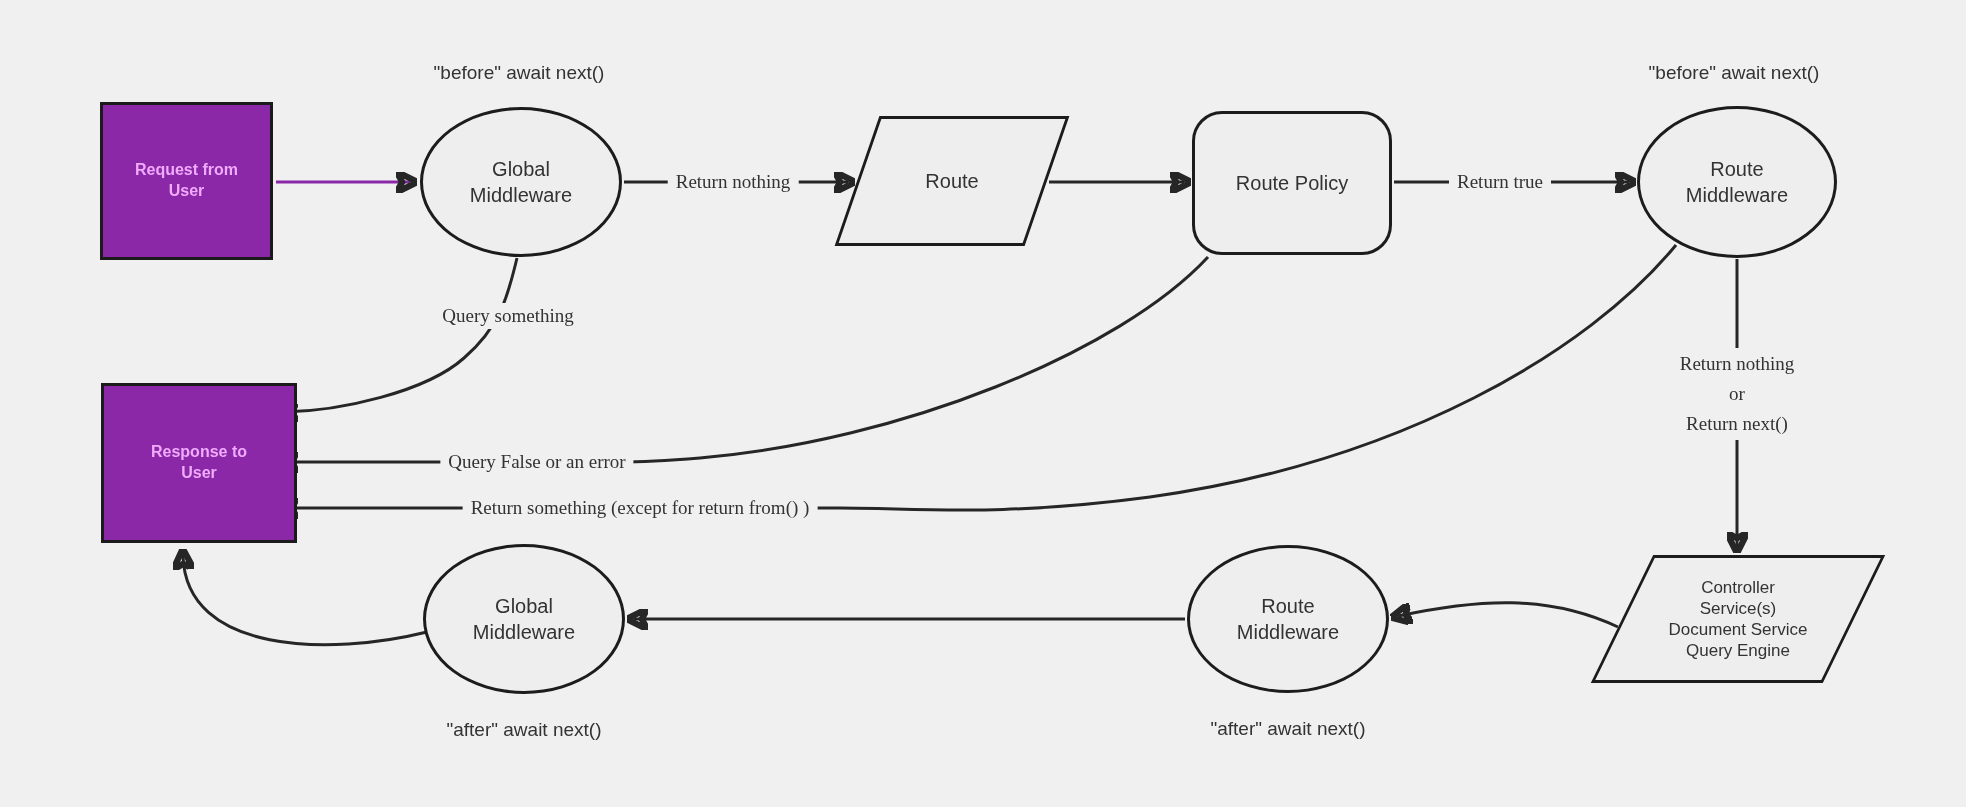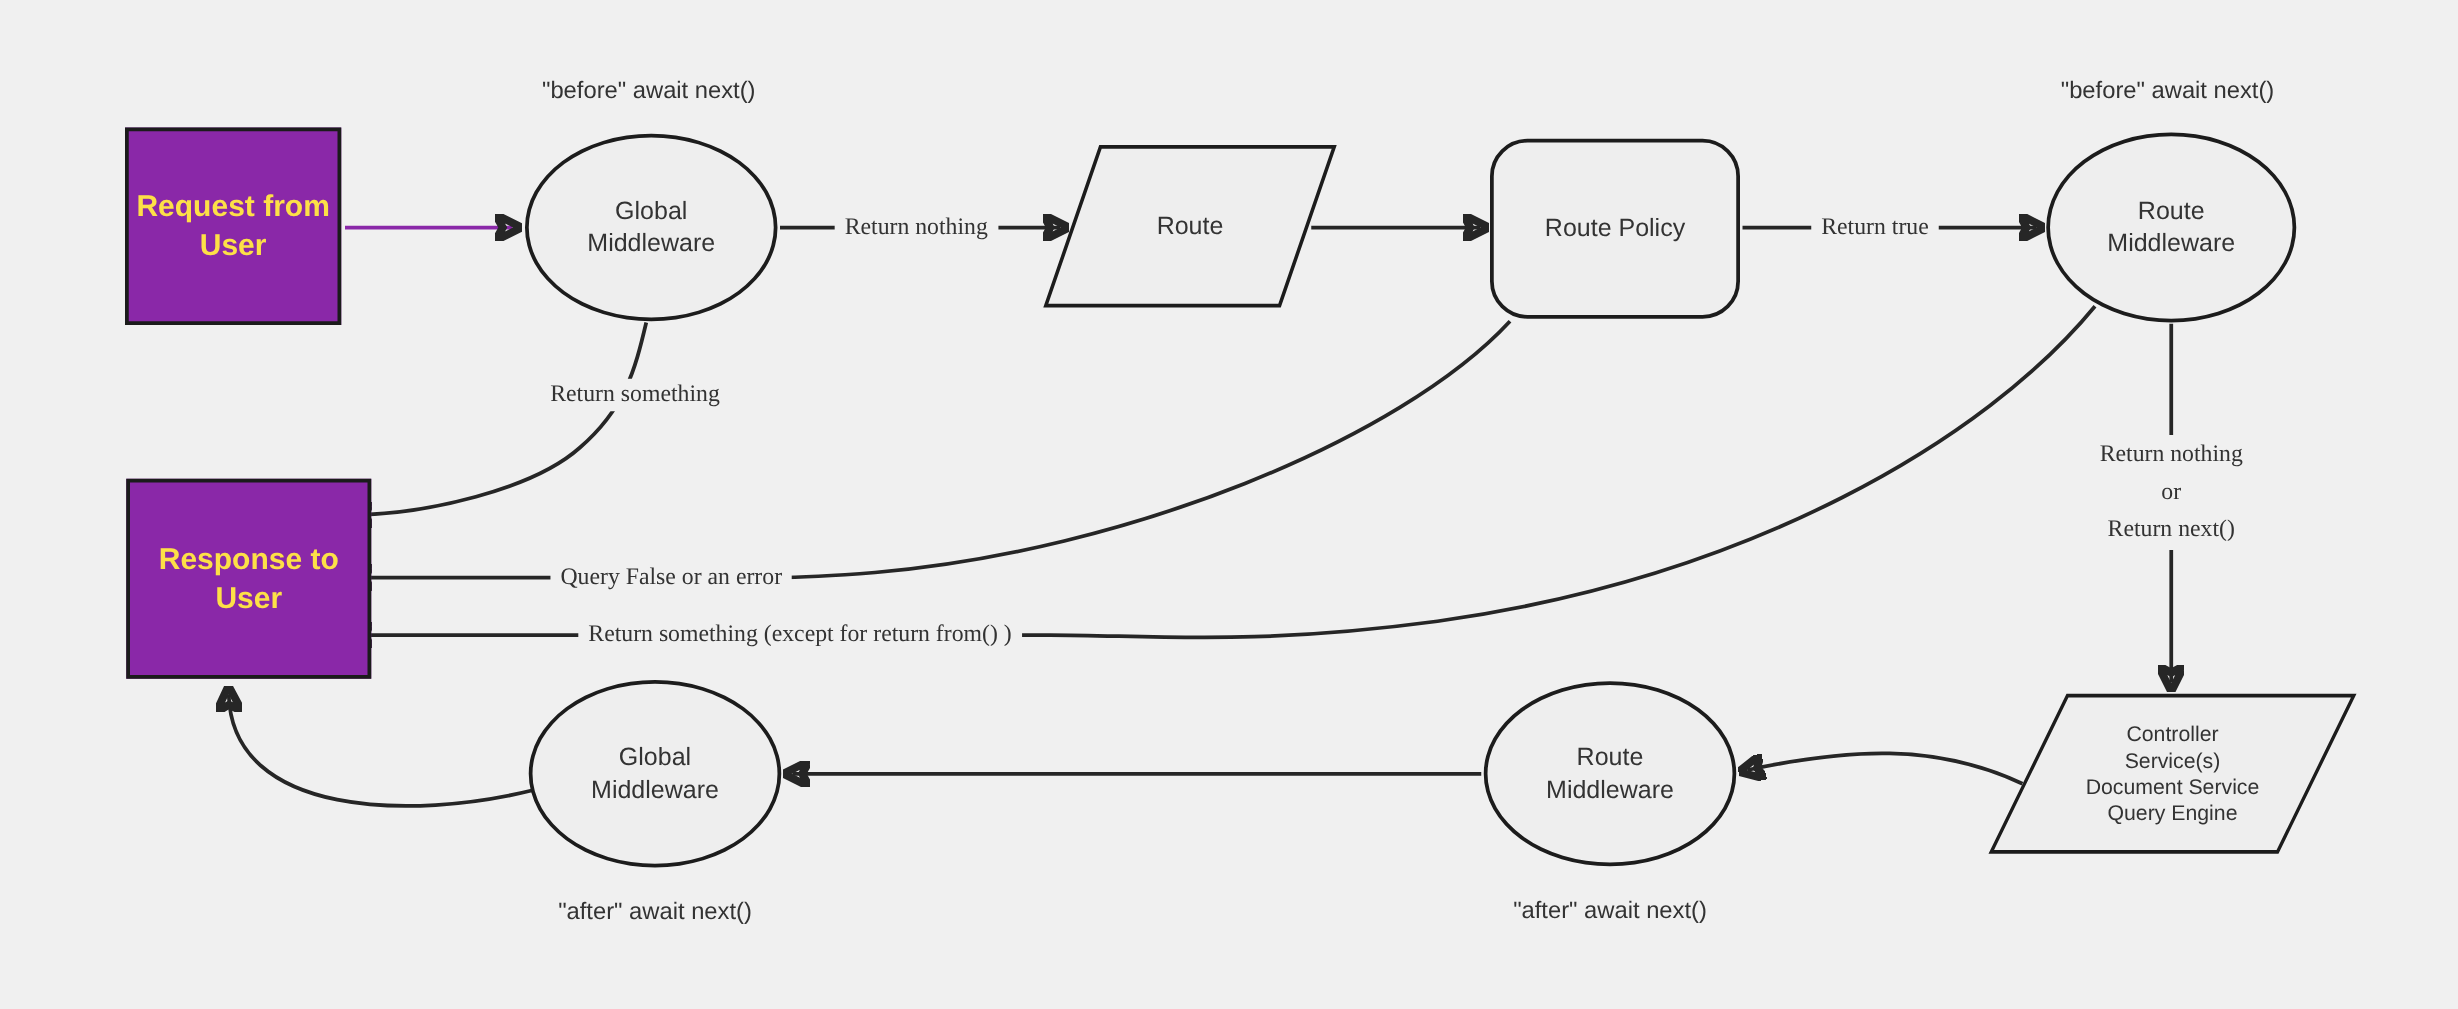--- a/index.html
+++ b/index.html
@@ -40,23 +40,23 @@
     text-align: center;
     font-size: 20px;
     line-height: 1.3;
     white-space: pre-line;
     color: #333;
   }
   .ellipse { border-radius: 50%; text-align: center; }
   .rounded { border-radius: 30px; }
   .purple-box {
     background: #8a28a8;
-    color: #fde047;
+    color: #f0abfc;
     font-weight: bold;
-    font-size: 24px;
+    font-size: 16px;
     border-color: #1b1b1b;
   }
   .para {
     position: absolute;
     box-sizing: border-box;
     border: 3px solid #1c1c1c;
     background: #eeeeee;
   }
   .para-label {
     position: absolute;
@@ -148,20 +148,20 @@
   <div class="node purple-box" style="left:101px; top:383px; width:196px; height:160px;">Response to
 User</div>
 
   <div class="annot" style="left:519px; top:73px;">"before" await next()</div>
   <div class="annot" style="left:1734px; top:73px;">"before" await next()</div>
   <div class="annot" style="left:524px; top:730px;">"after" await next()</div>
   <div class="annot" style="left:1288px; top:729px;">"after" await next()</div>
 
   <div class="elabel" style="left:733px; top:182px;">Return nothing</div>
   <div class="elabel" style="left:1500px; top:182px;">Return true</div>
-  <div class="elabel" style="left:508px; top:316px;">Return something</div>
+  <div class="elabel" style="left:508px; top:316px;">Query something</div>
   <div class="elabel" style="left:537px; top:462px;">Query False or an error</div>
   <div class="elabel" style="left:640px; top:508px;">Return something (except for return from() )</div>
   <div class="elabel stacked" style="left:1737px; top:394px;">Return nothing
 or
 Return next()</div>
 
 </div>
 
 </body></html>

